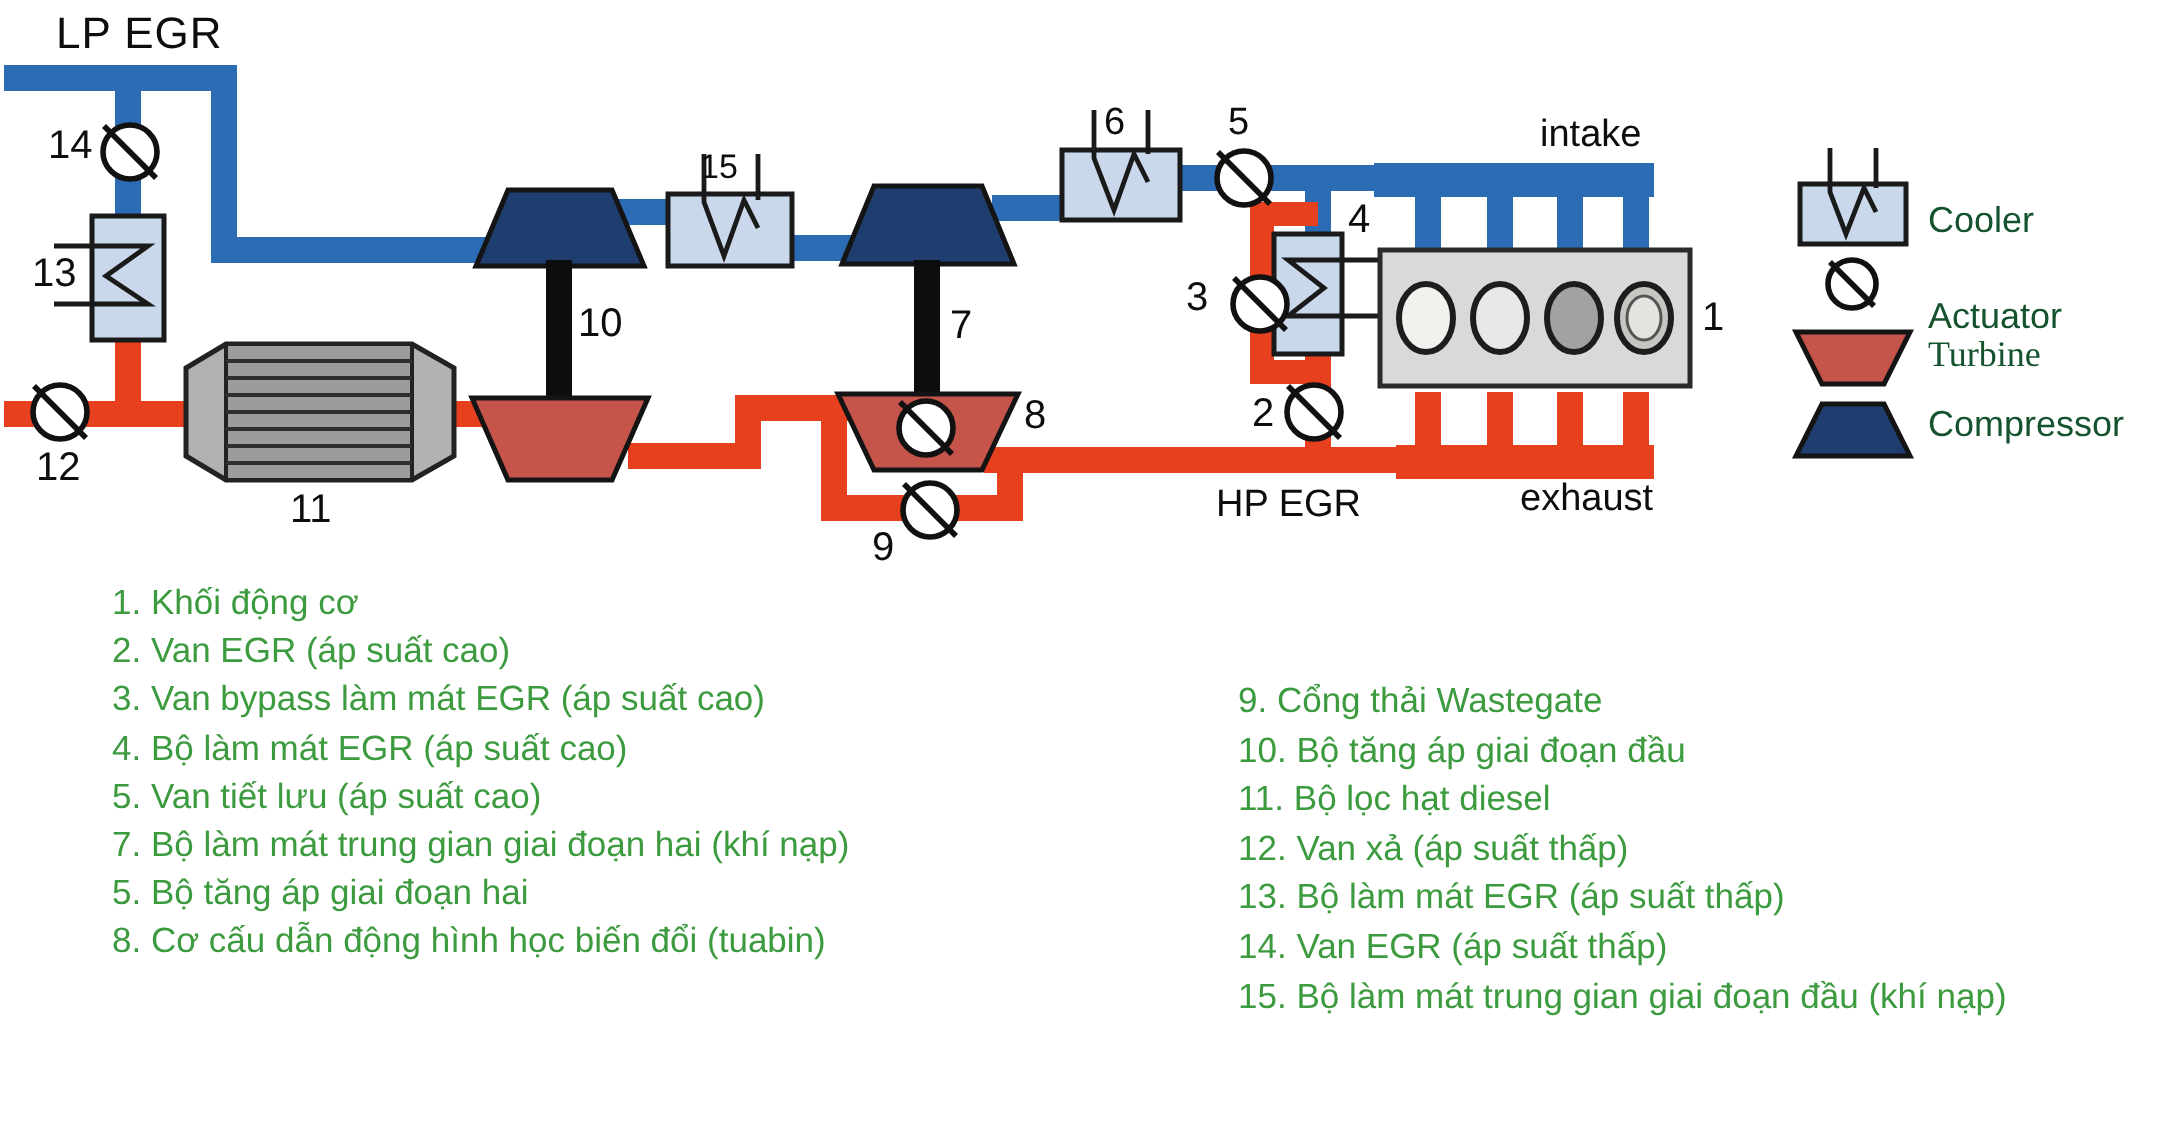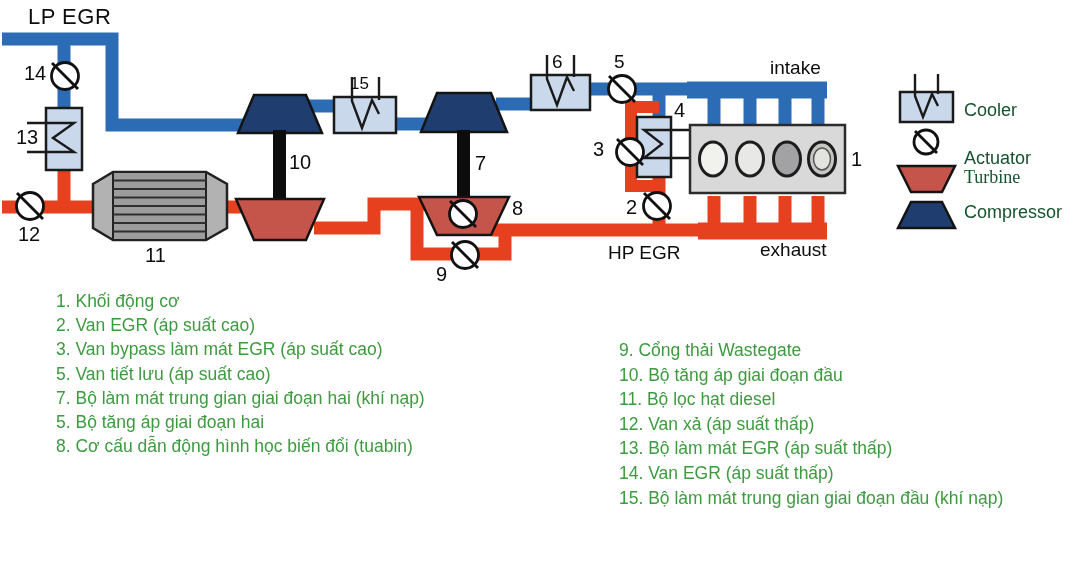--- a/index.html
+++ b/index.html
@@ -173,20 +173,21 @@
 
 <span class="legend-lbl" style="left:964px;top:100px;">Cooler</span>
 <span class="legend-lbl" style="left:964px;top:148px;">Actuator</span>
 <span class="legend-lbl" style="left:964px;top:167px;font-family:Liberation Serif, serif;">Turbine</span>
 <span class="legend-lbl" style="left:964px;top:202px;">Compressor</span>
 
 <div class="plist left">
   <div>1. Khối động cơ</div>
   <div>2. Van EGR (áp suất cao)</div>
   <div>3. Van bypass làm mát EGR (áp suất cao)</div>
+  <div>4. Bộ làm mát EGR (áp suất cao)</div>
   <div>5. Van tiết lưu (áp suất cao)</div>
   <div>7. Bộ làm mát trung gian giai đoạn hai (khí nạp)</div>
   <div>5. Bộ tăng áp giai đoạn hai</div>
   <div>8. Cơ cấu dẫn động hình học biến đổi (tuabin)</div>
 </div>
 <div class="plist right">
   <div>9. Cổng thải Wastegate</div>
   <div>10. Bộ tăng áp giai đoạn đầu</div>
   <div>11. Bộ lọc hạt diesel</div>
   <div>12. Van xả (áp suất thấp)</div>

